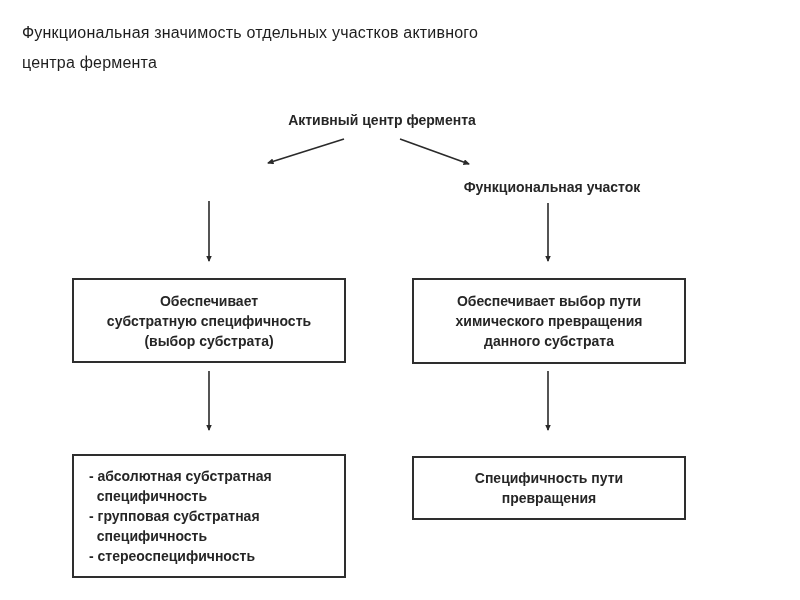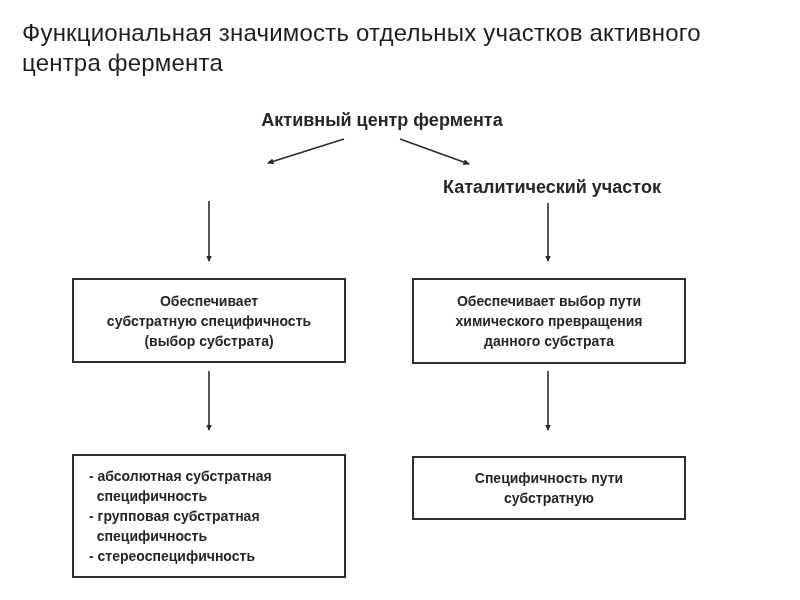--- a/index.html
+++ b/index.html
@@ -9,29 +9,29 @@
     height: 600px;
     background: #ffffff;
     font-family: "Liberation Sans", sans-serif;
     overflow: hidden;
   }
   .page-title {
     position: absolute;
     left: 22px;
     top: 18px;
     width: 760px;
-    font-size: 24px;
+    font-size: 16px;
     line-height: 30px;
     color: #1e1e1e;
     white-space: pre-line;
     letter-spacing: 0.2px;
   }
   .node-label {
     position: absolute;
-    font-size: 18px;
+    font-size: 14px;
     font-weight: bold;
     color: #262626;
     text-align: center;
     line-height: 18px;
   }
   .dbox {
     position: absolute;
     border: 2px solid #2e2e2e;
     box-sizing: border-box;
     display: flex;
@@ -81,32 +81,32 @@
     <line x1="400" y1="139" x2="469" y2="164" marker-end="url(#ah)"></line>
     <line x1="209" y1="201" x2="209" y2="261" marker-end="url(#ah)"></line>
     <line x1="548" y1="203" x2="548" y2="261" marker-end="url(#ah)"></line>
     <line x1="209" y1="371" x2="209" y2="430" marker-end="url(#ah)"></line>
     <line x1="548" y1="371" x2="548" y2="430" marker-end="url(#ah)"></line>
   </svg>
 
   <div class="node-label" style="left:252px; top:111px; width:260px;">Активный центр фермента</div>
 
 
-  <div class="node-label" style="left:442px; top:178px; width:220px;">Каталитический участок</div>
+  <div class="node-label" style="left:442px; top:178px; width:220px;">Функциональная участок</div>
 
   <div class="dbox" style="left:412px; top:278px; width:274px; height:86px;">Обеспечивает выбор пути
 химического превращения
 данного субстрата</div>
 
   <div class="dbox" style="left:72px; top:278px; width:274px; height:85px;">Обеспечивает
 субстратную специфичность
 (выбор субстрата)</div>
 
   <div class="dbox list" style="left:72px; top:454px; width:274px; height:124px;">- абсолютная субстратная
   специфичность
 - групповая субстратная
   специфичность
 - стереоспецифичность</div>
 
   <div class="dbox" style="left:412px; top:456px; width:274px; height:64px;">Специфичность пути
-субстратную</div>
+превращения</div>
 
 </div>
 
 </body></html>

